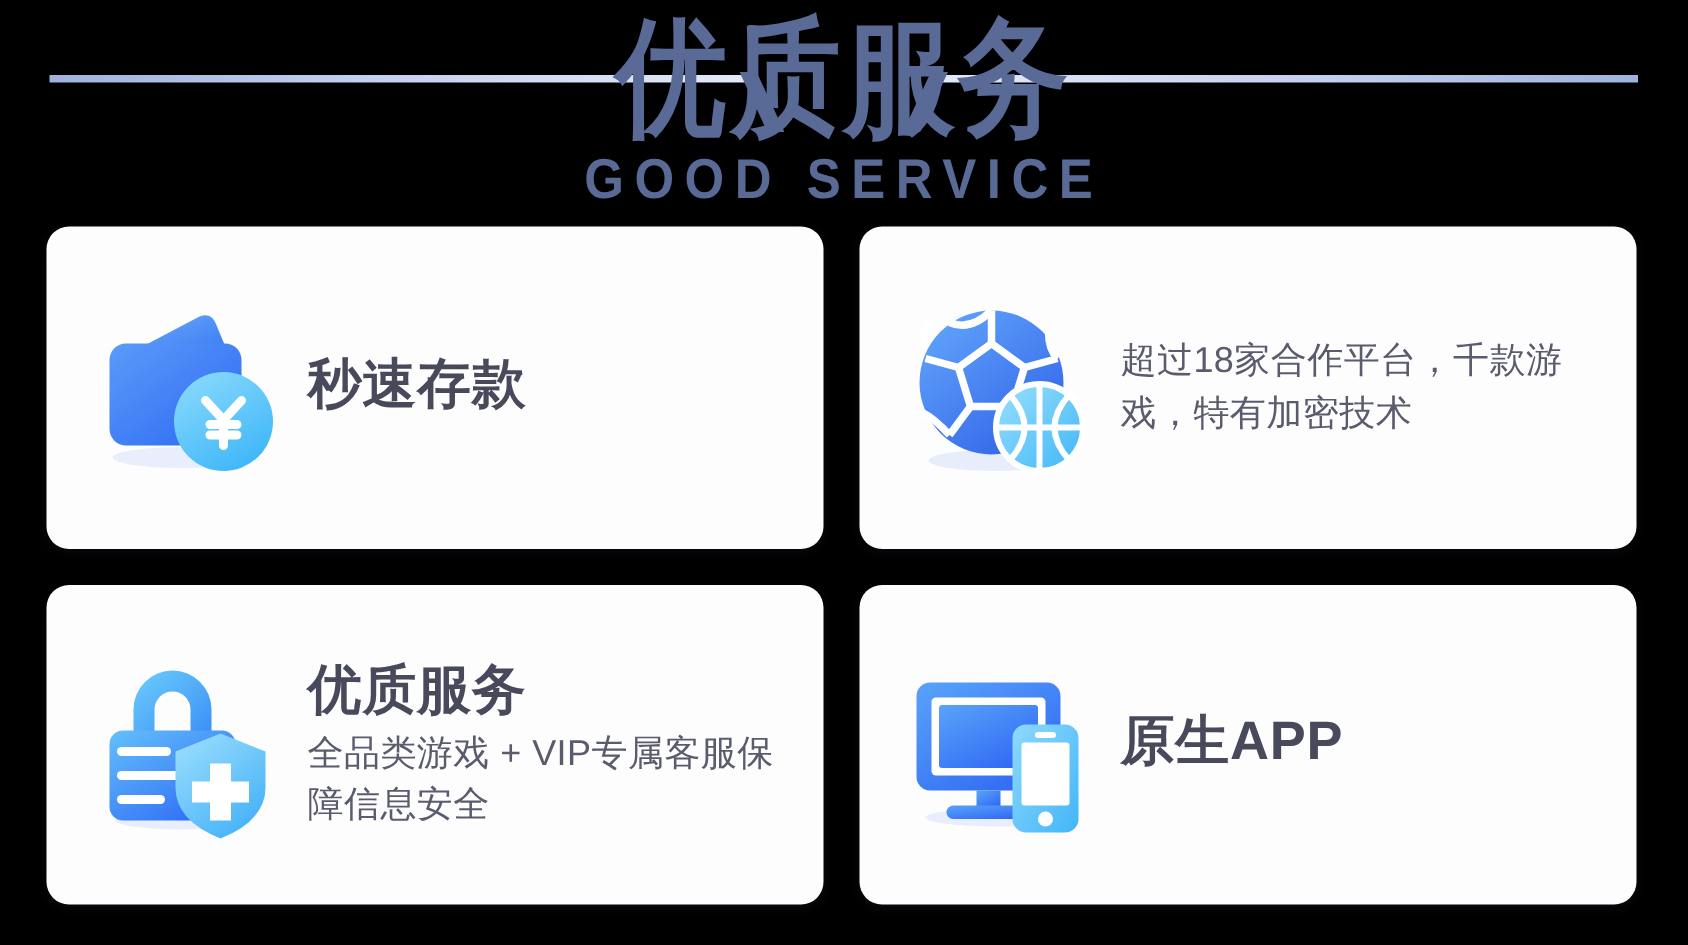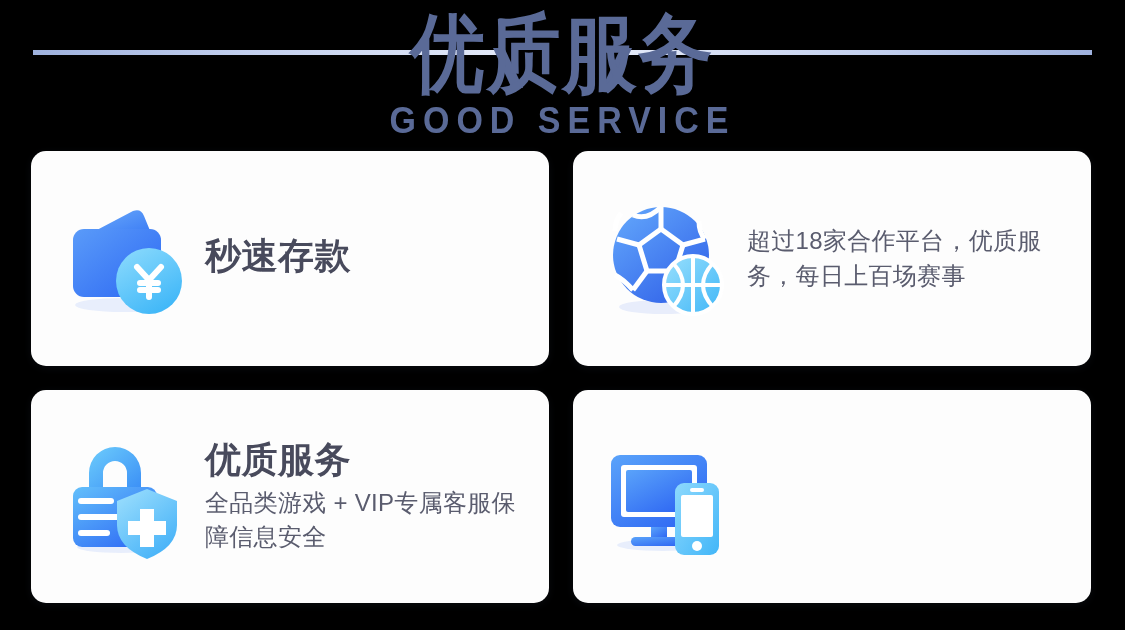--- a/index.html
+++ b/index.html
@@ -139,21 +139,21 @@
         <g stroke="#ffffff" stroke-width="4" fill="none">
           <circle cx="90" cy="90" r="29"></circle>
           <path d="M90 61 L90 119"></path>
           <path d="M61 90 L119 90"></path>
           <path d="M70 68 Q90 90 70 112"></path>
           <path d="M110 68 Q90 90 110 112"></path>
         </g>
       </svg>
     </div>
     <div class="card-text">
-      <div class="card-desc">超过18家合作平台，优质服务，每日上百场赛事</div>
+      <div class="card-desc">超过18家合作平台，千款游戏，特有加密技术</div>
     </div>
   </div>
 
   <div class="card">
     <div class="icon-wrap">
       <svg viewBox="0 0 128 128">
         <defs>
           <linearGradient id="lb" x1="0" y1="0" x2="0.8" y2="1">
             <stop offset="0" stop-color="#63c0fb"></stop>
               <stop offset="1" stop-color="#2f6bf5"></stop>
@@ -204,16 +204,17 @@
         <rect x="23" y="37" width="66" height="42" rx="2" fill="url(#mg)"></rect>
         <rect x="48" y="94" width="16" height="12" fill="url(#mg)"></rect>
         <rect x="28" y="104" width="56" height="9" rx="4.5" fill="url(#mg)"></rect>
         <rect x="72" y="50" width="44" height="72" rx="9" fill="url(#pg)"></rect>
         <rect x="78" y="62" width="32" height="42" rx="2" fill="#ffffff"></rect>
         <rect x="87" y="55" width="14" height="4" rx="2" fill="#ffffff"></rect>
         <circle cx="94" cy="113" r="5" fill="#ffffff"></circle>
       </svg>
     </div>
     <div class="card-text">
+      <div class="card-title">原生APP</div>
     </div>
   </div>
 
 </div>
 
 </body></html>

